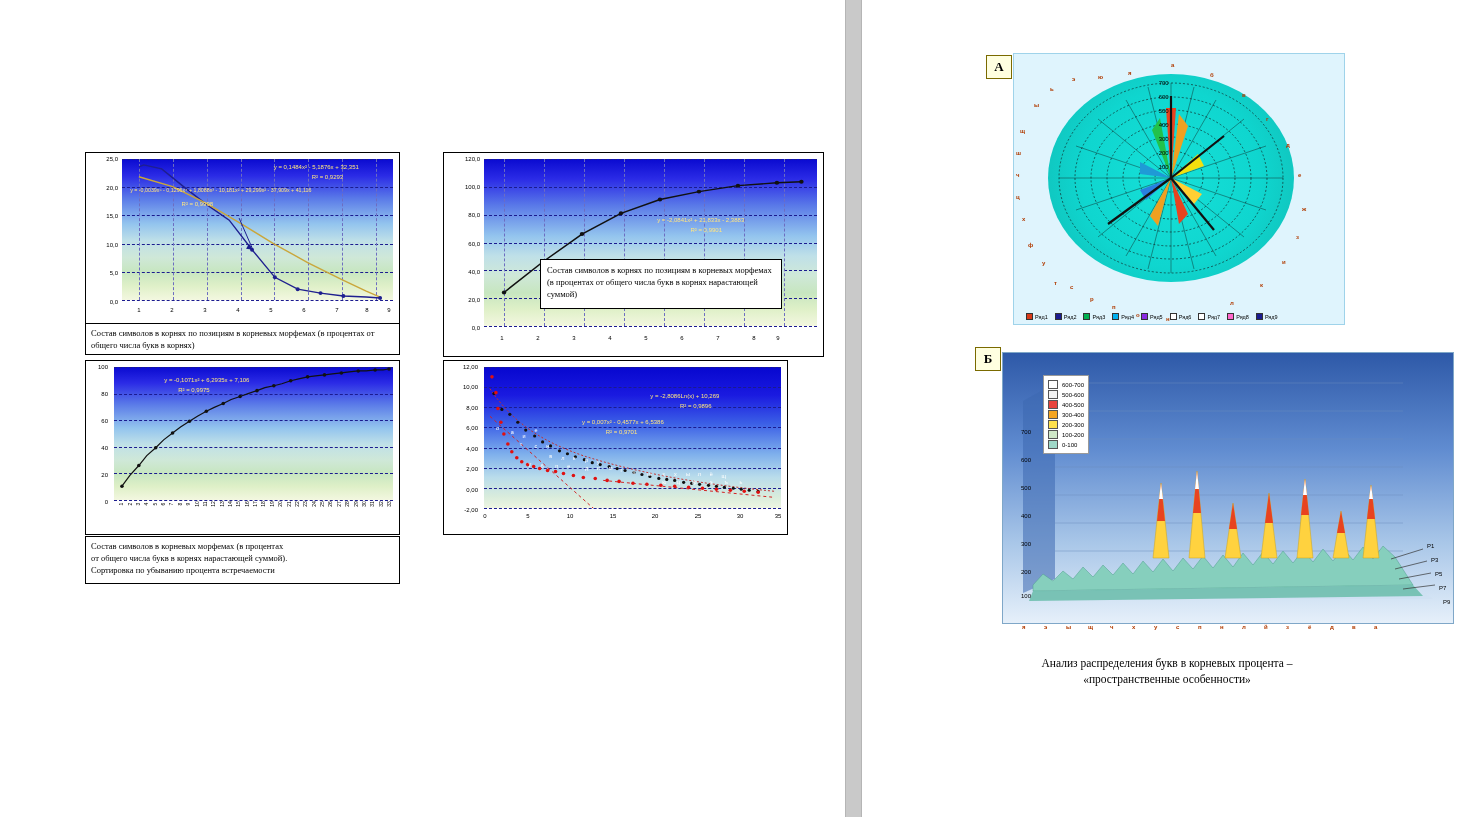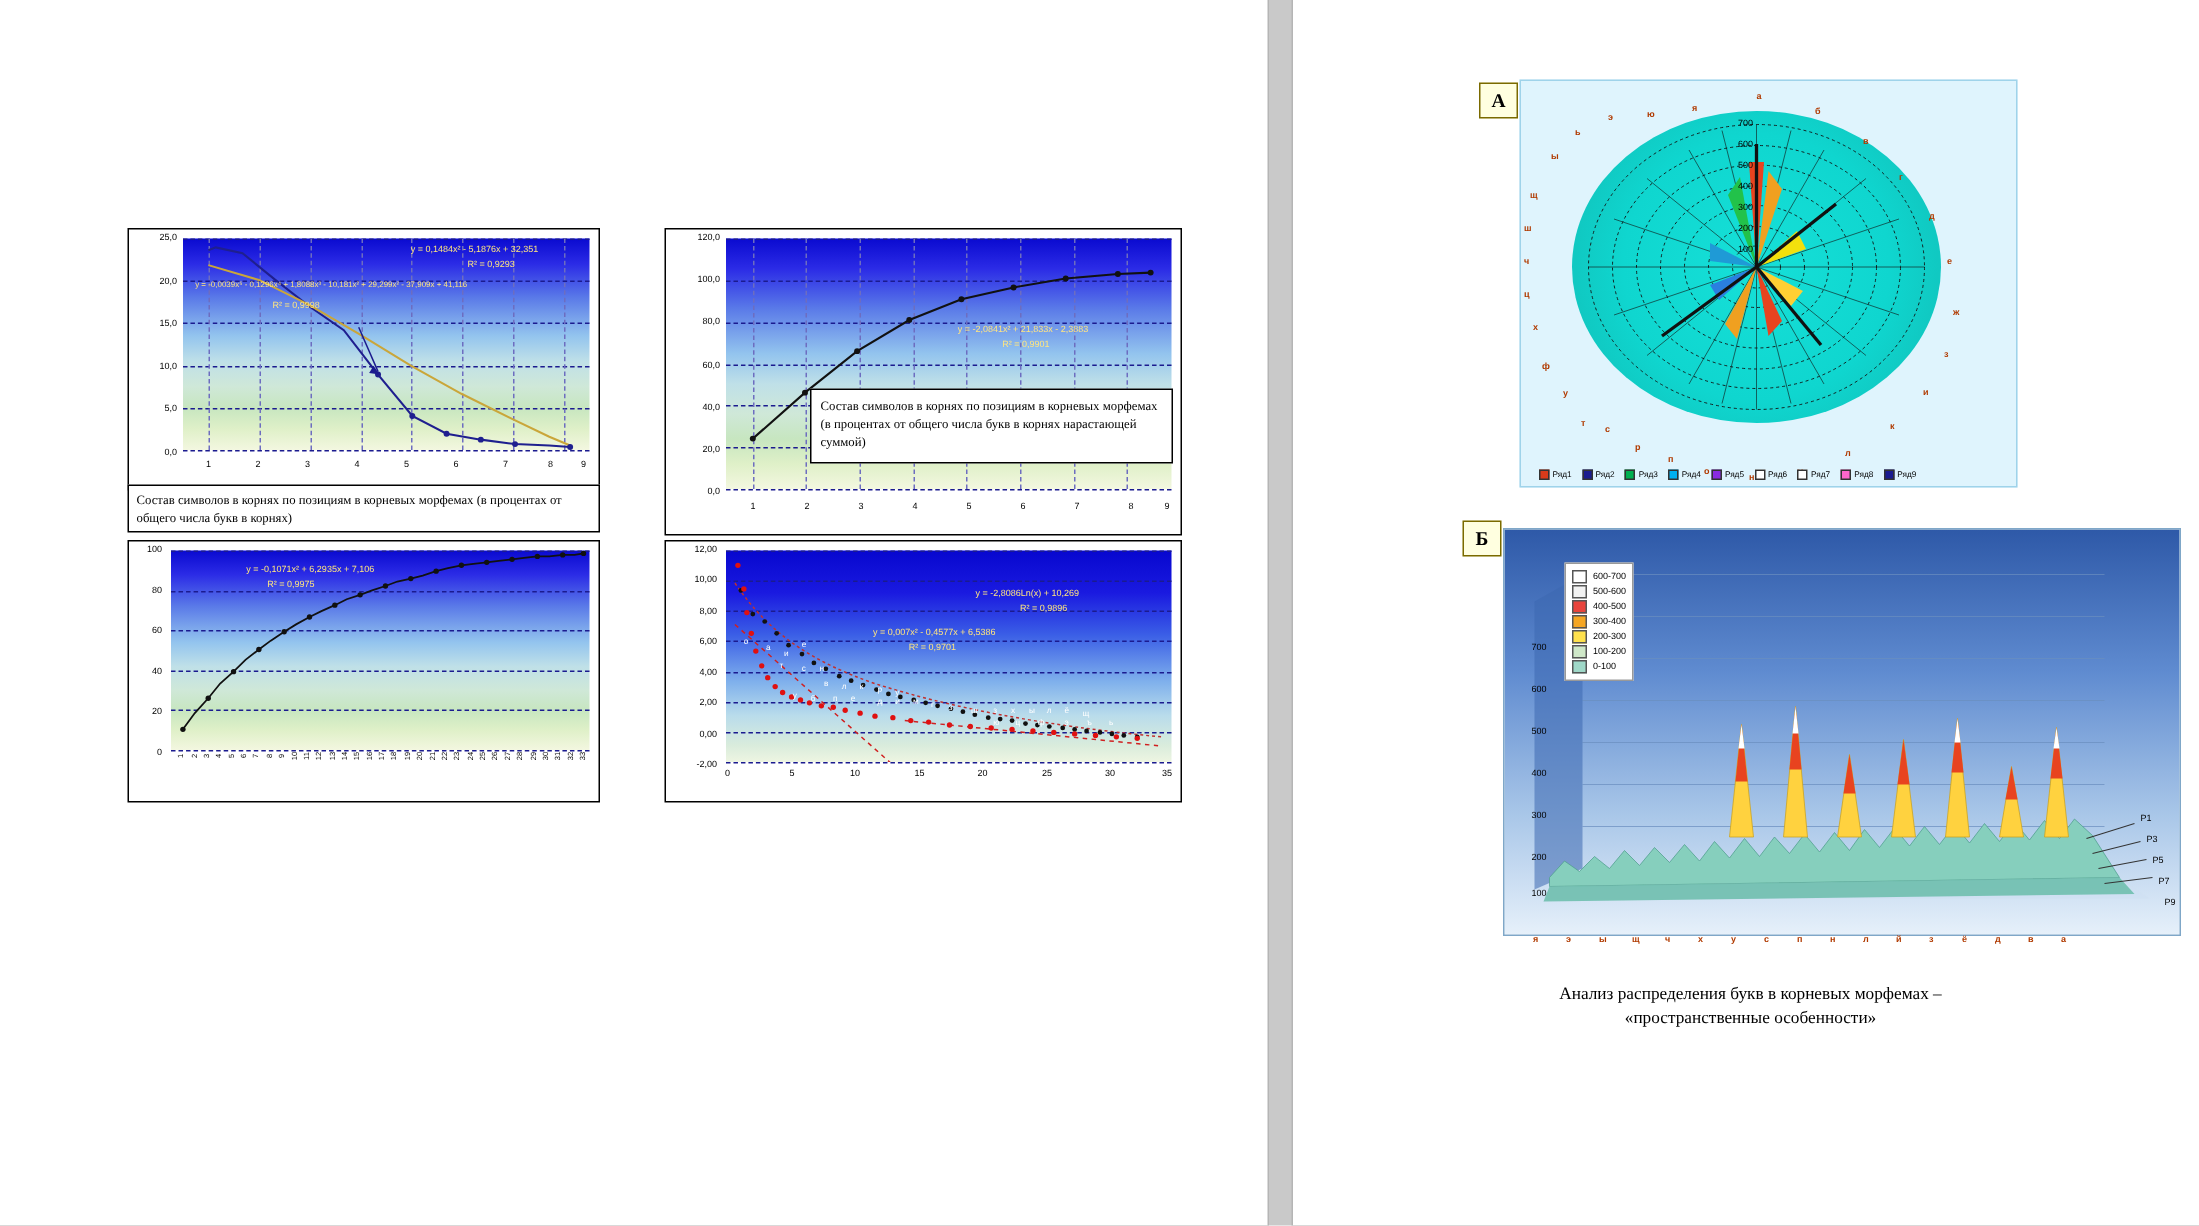--- a/index.html
+++ b/index.html
@@ -109,21 +109,21 @@
     <div class="tick-x" style="left:152px;top:154px;">4</div>
     <div class="tick-x" style="left:185px;top:154px;">5</div>
     <div class="tick-x" style="left:218px;top:154px;">6</div>
     <div class="tick-x" style="left:251px;top:154px;">7</div>
     <div class="tick-x" style="left:281px;top:154px;">8</div>
     <div class="tick-x" style="left:303px;top:154px;">9</div>
   </div>
 
   <div class="caption" style="left:85px;top:323px;width:315px;height:32px;">Состав символов в корнях по позициям  в корневых морфемах (в процентах  от общего числа букв в корнях)</div>
 
-  <div class="chartbox" style="left:443px;top:152px;width:345px;height:205px;">
+  <div class="chartbox" style="left:443px;top:152px;width:381px;height:205px;">
     <div class="plot grad-blue" style="left:40px;top:6px;right:6px;bottom:30px;">
       <div class="gridline" style="top:0%"></div>
         <div class="gridline" style="top:16.6%"></div>
       <div class="gridline" style="top:33.3%"></div>
         <div class="gridline" style="top:50%"></div>
       <div class="gridline" style="top:66.6%"></div>
         <div class="gridline" style="top:83.3%"></div>
       <div class="gridline" style="top:100%"></div>
       <div class="vline" style="left:6%"></div>
         <div class="vline" style="left:18%"></div>
@@ -240,20 +240,23 @@
       <div class="tick-x-rot" style="left:79.5%;top:2px;">27</div>
         <div class="tick-x-rot" style="left:82.5%;top:2px;">28</div>
       <div class="tick-x-rot" style="left:85.5%;top:2px;">29</div>
         <div class="tick-x-rot" style="left:88.5%;top:2px;">30</div>
       <div class="tick-x-rot" style="left:91.5%;top:2px;">31</div>
         <div class="tick-x-rot" style="left:94.5%;top:2px;">32</div>
       <div class="tick-x-rot" style="left:97.5%;top:2px;">33</div>
     </div>
   </div>
 
+  <div class="caption" style="left:85px;top:536px;width:315px;height:48px;white-space:pre-line;">Состав символов в корневых морфемах (в процентах
+от общего числа букв в корнях нарастающей  суммой).
+Сортировка по  убыванию процента  встречаемости</div>
 
   <div class="chartbox" style="left:443px;top:360px;width:345px;height:175px;">
     <div class="plot" style="left:40px;top:6px;right:6px;bottom:26px;background:linear-gradient(to bottom,#0707cf 0%,#1a1ae0 20%,#3b5fe6 40%,#7fb0ec 62%,#b9dceb 78%,#d9ecdc 92%,#eef5e2 100%);">
       <div class="gridline" style="top:0%"></div>
         <div class="gridline" style="top:14.3%"></div>
       <div class="gridline" style="top:28.6%"></div>
         <div class="gridline" style="top:42.9%"></div>
       <div class="gridline" style="top:57.1%"></div>
         <div class="gridline" style="top:71.4%"></div>
       <div class="gridline" style="top:85.7%"></div>
@@ -651,15 +654,15 @@
     <div class="cyr-letter" style="left:198px;top:0;">н</div>
     <div class="cyr-letter" style="left:220px;top:0;">л</div>
     <div class="cyr-letter" style="left:242px;top:0;">й</div>
     <div class="cyr-letter" style="left:264px;top:0;">з</div>
     <div class="cyr-letter" style="left:286px;top:0;">ё</div>
     <div class="cyr-letter" style="left:308px;top:0;">д</div>
     <div class="cyr-letter" style="left:330px;top:0;">в</div>
     <div class="cyr-letter" style="left:352px;top:0;">а</div>
   </div>
 
-  <div class="rtitle" style="left:60px;top:655px;width:490px;white-space:pre-line;">Анализ распределения букв в корневых морфемах  –
+  <div class="rtitle" style="left:60px;top:655px;width:490px;white-space:pre-line;">Анализ распределения букв в корневых процента  –
 «пространственные особенности»</div>
 </div>
 
 </body></html>

